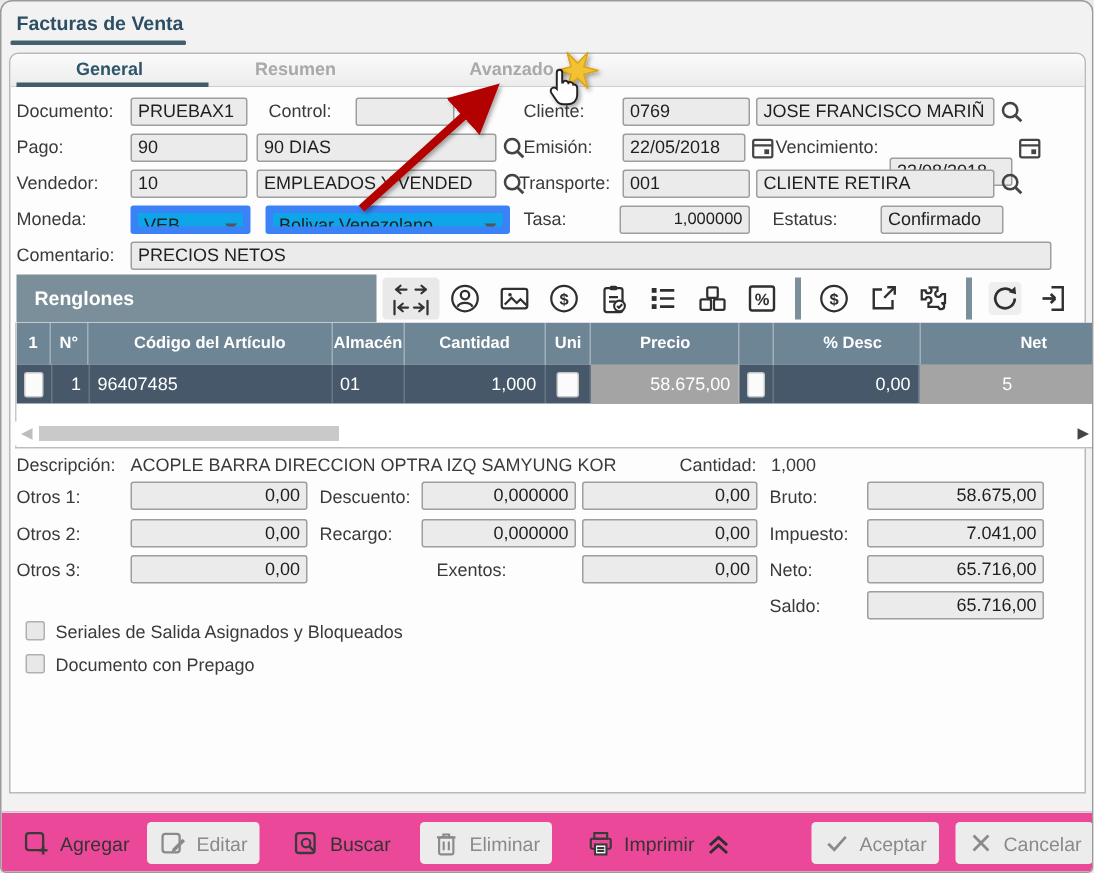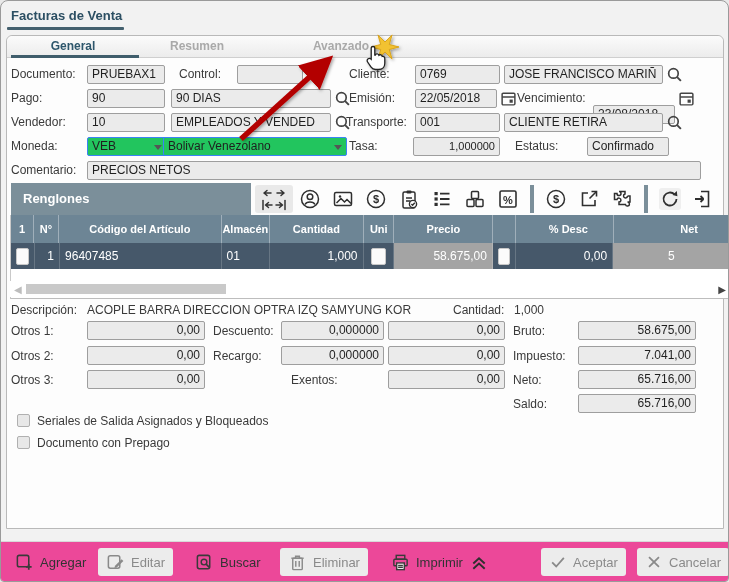--- a/index.html
+++ b/index.html
@@ -16,21 +16,21 @@
             background:linear-gradient(#fbfbfb,#ececec);border-bottom:1px solid #cfcfcf;border-radius:6px 6px 0 0;}
   .tab{position:absolute;top:3px;font-size:12px;font-weight:bold;text-align:center;cursor:pointer;}
   .tab.active{color:#2d566b;}
   .tab.inactive{color:#a9a9a9;}
   .tab-underline{position:absolute;left:4px;top:19px;width:128px;height:3px;background:#3f5d6b;}
   
   .lbl{position:absolute;font-size:12px;color:#3a3a3a;white-space:nowrap;}
   .fld{position:absolute;height:19px;background:#ebebeb;border:1px solid #9e9e9e;border-radius:2px;
        font-size:12px;color:#1f1f1f;padding:1px 4px;overflow:hidden;white-space:nowrap;line-height:15px;}
   .fld.right{text-align:right;}
-  .sel{position:absolute;height:19px;background:#22c55e;border:1px solid #3b82f6;border-radius:2px;
+  .sel{position:absolute;height:19px;background:#0ea5e9;border:5px solid #3b82f6;border-radius:2px;
        font-size:12px;color:#1f1f1f;padding:1px 14px 1px 4px;line-height:15px;overflow:hidden;white-space:nowrap;}
   .sel .tri{position:absolute;right:4px;top:7px;width:0;height:0;border-left:4px solid transparent;
        border-right:4px solid transparent;border-top:5px solid #555;}
   .icon16{position:absolute;width:17px;height:17px;cursor:pointer;}
   
   .sectbar{position:absolute;left:10px;top:182px;width:240px;height:32px;background:#7b8f9a;
            color:#fff;font-size:13px;font-weight:bold;line-height:32px;padding-left:12px;}
   .panbtn{position:absolute;left:254px;top:184px;width:38px;height:28px;background:#e9e9e9;border-radius:3px;
           display:flex;align-items:center;justify-content:center;cursor:pointer;}
   .tbicons{position:absolute;left:298px;top:184px;height:28px;display:flex;align-items:center;gap:11px;}
@@ -127,21 +127,21 @@
       <line x1="10.5" y1="10.5" x2="14" y2="14" stroke="#444" stroke-width="1.8"></line>
     </svg>
   <div class="fld" style="left:414px;top:112px;width:85px;">001</div>
   <div class="fld" style="left:503px;top:112px;width:159px;">CLIENTE RETIRA</div>
   <svg class="icon16" style="left:665px;top:113px;" viewBox="0 0 16 16">
       <circle cx="7" cy="7" r="4.5" fill="none" stroke="#444" stroke-width="1.6"></circle>
       <line x1="10.5" y1="10.5" x2="14" y2="14" stroke="#444" stroke-width="1.8"></line>
     </svg>
 
   <div class="sel" style="left:86px;top:136px;width:80px;"><span>VEB</span><span class="tri"></span></div>
-  <div class="sel" style="left:162px;top:136px;width:184px;"><span>Bolivar Venezolano</span><span class="tri"></span></div>
+  <div class="sel" style="left:176px;top:136px;width:163px;"><span>Bolivar Venezolano</span><span class="tri"></span></div>
   <div class="fld right" style="left:412px;top:136px;width:87px;font-size:11px;">1,000000</div>
   <div class="fld" style="left:586px;top:136px;width:82px;">Confirmado</div>
 
   <div class="fld" style="left:86px;top:160px;width:614px;">PRECIOS NETOS</div>
 
   <div class="sectbar">Renglones</div>
   <div class="panbtn">
     <svg width="30" height="24" viewBox="0 0 30 24">
         <g stroke="#333" stroke-width="1.5" fill="none" stroke-linecap="round">
           <path d="M12 6 H5 M5 6 l3 -2.5 M5 6 l3 2.5"></path>

